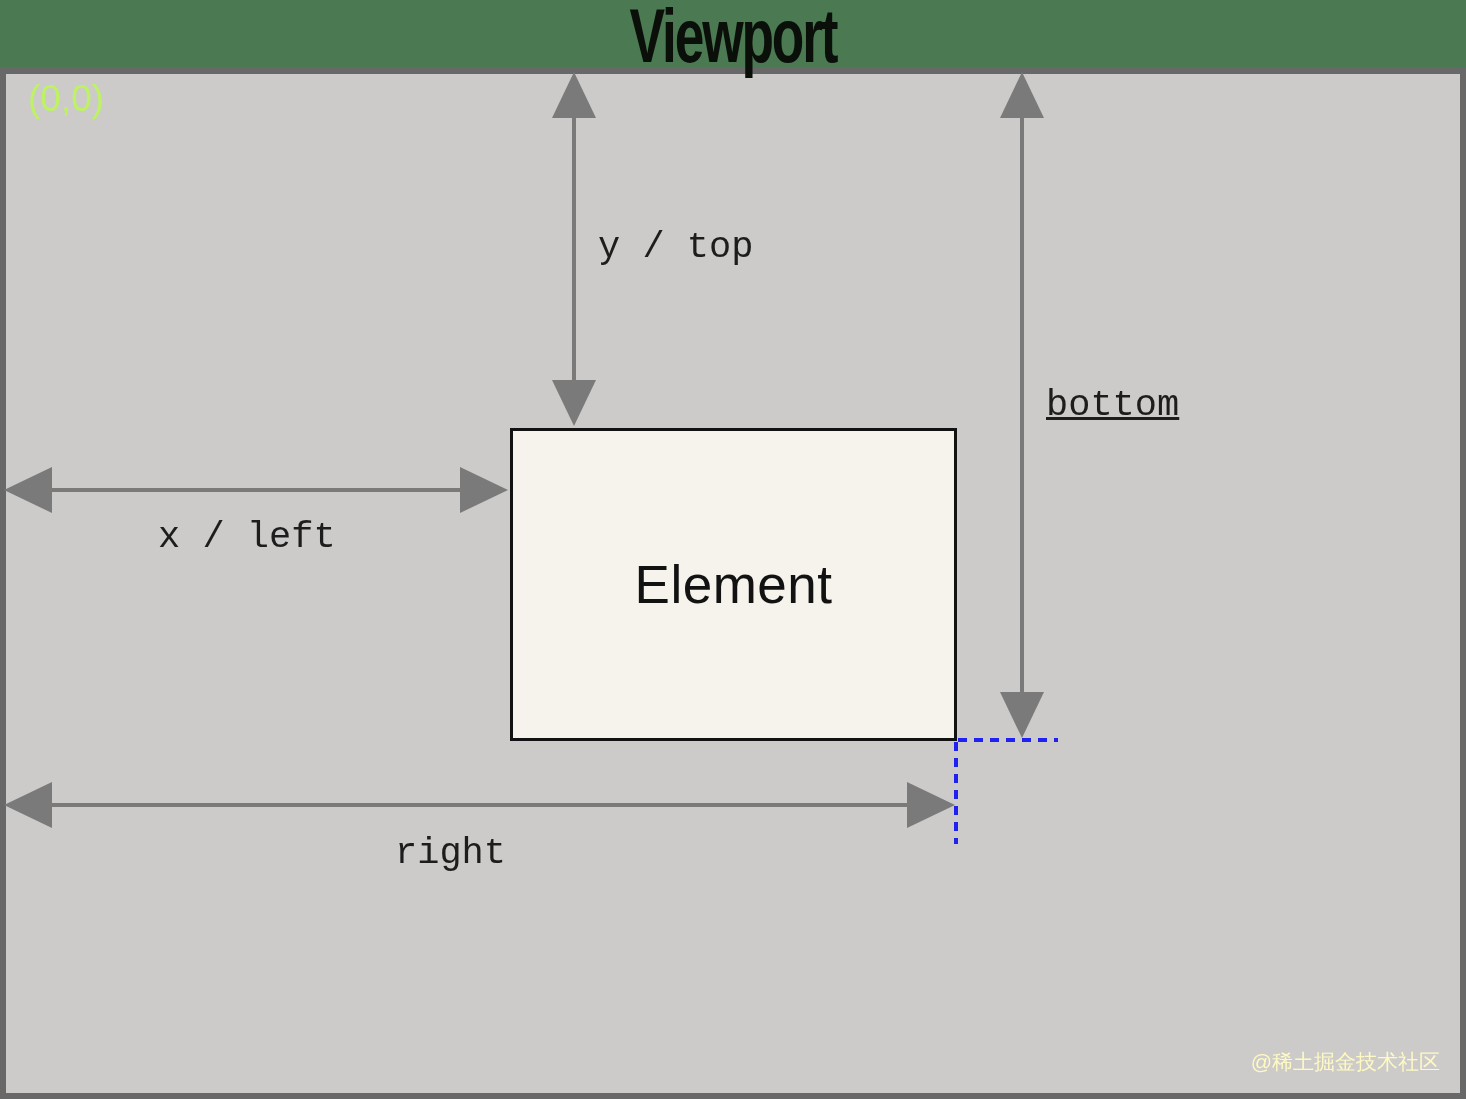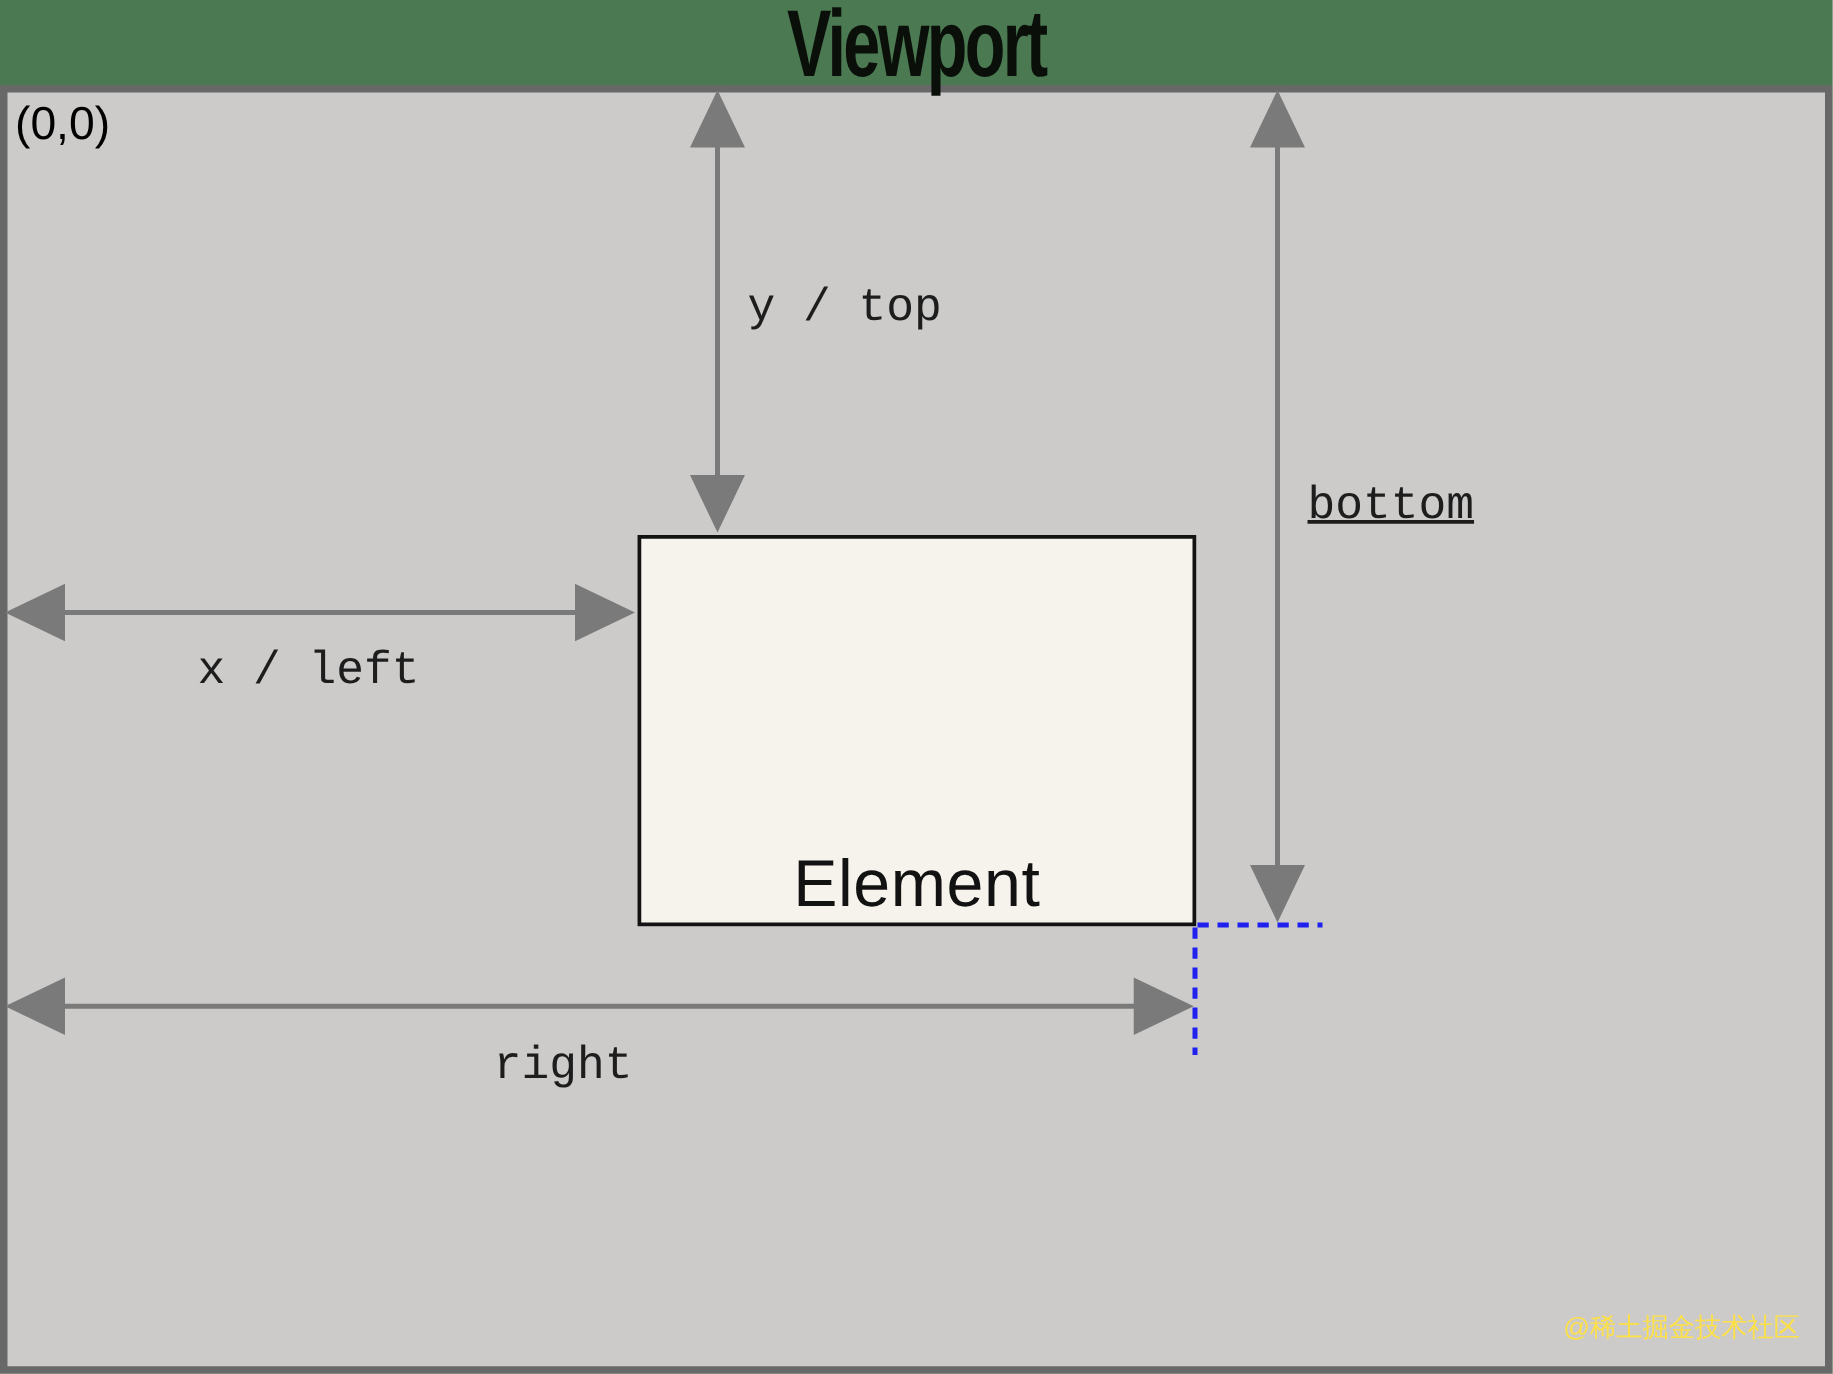--- a/index.html
+++ b/index.html
@@ -30,36 +30,36 @@
     position: absolute;
     left: 0; top: 68px; right: 0; bottom: 0;
     background: #cccbca;
     border: 6px solid #686868;
     box-sizing: border-box;
     z-index: 1;
   }
 
   .origin-label {
     position: absolute;
-    left: 12px; top: 78px;
+    left: 28px; top: 78px;
     font-size: 37px;
-    color: #000000;
+    color: #bef264;
     z-index: 4;
   }
 
   
   .element-box {
     position: absolute;
     left: 510px; top: 428px;
     width: 447px; height: 313px;
     box-sizing: border-box;
     background: #f6f3ec;
     border: 3px solid #121212;
     display: flex;
-    align-items: flex-end;
+    align-items: center;
     justify-content: center;
     z-index: 2;
   }
   .element-label {
     font-size: 53px;
     color: #121212;
     letter-spacing: 0.5px;
   }
 
   
@@ -87,21 +87,21 @@
   .label-y-top   { left: 598px;  top: 226px; }
   .label-bottom  { left: 1046px; top: 384px; text-decoration: underline; }
   .label-x-left  { left: 158px;  top: 516px; }
   .label-right   { left: 368px;  top: 832px; margin-left: 27px; }
 
   
   .watermark {
     position: absolute;
     right: 26px; top: 1048px;
     font-size: 21px;
-    color: #fde047;
+    color: #fef9c3;
     z-index: 4;
   }
 </style>
 </head>
 <body>
 
 <div class="title">Viewport</div>
 
 <div class="viewport"></div>
 

